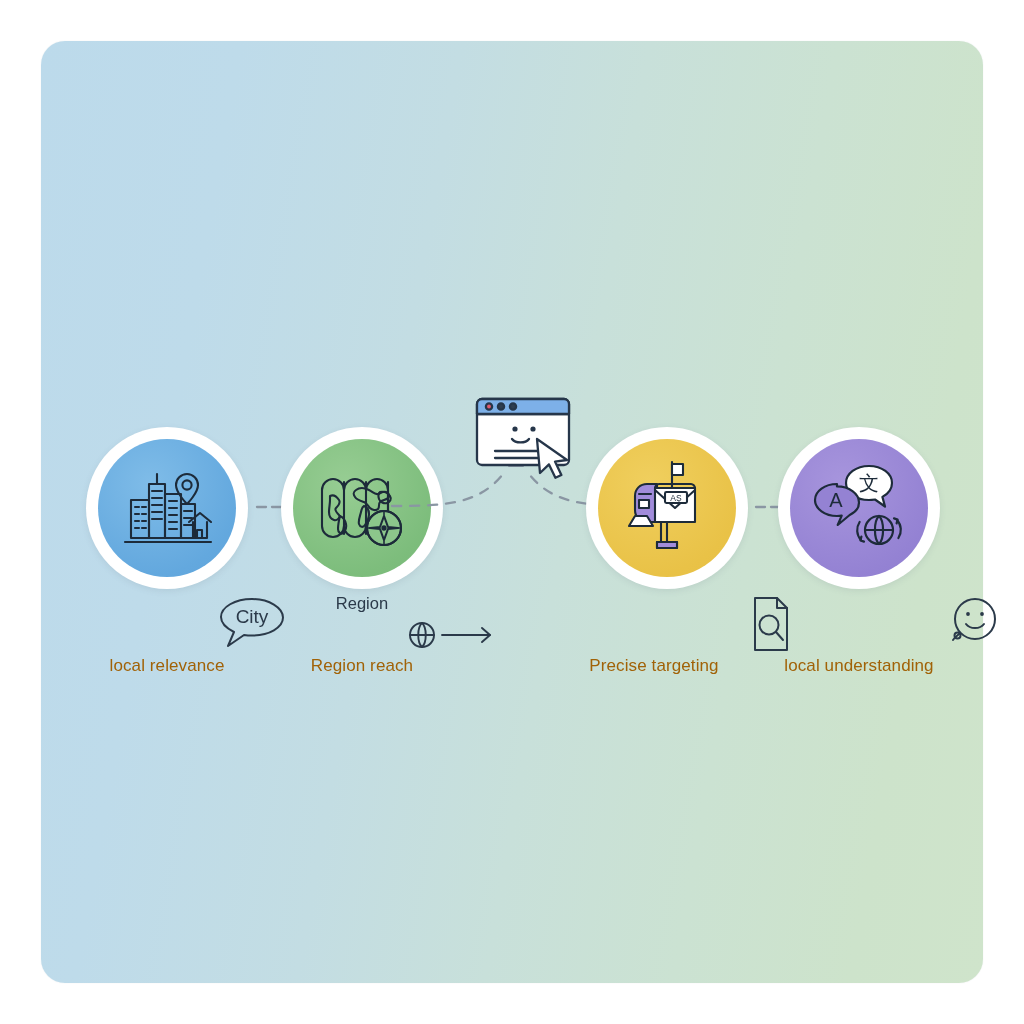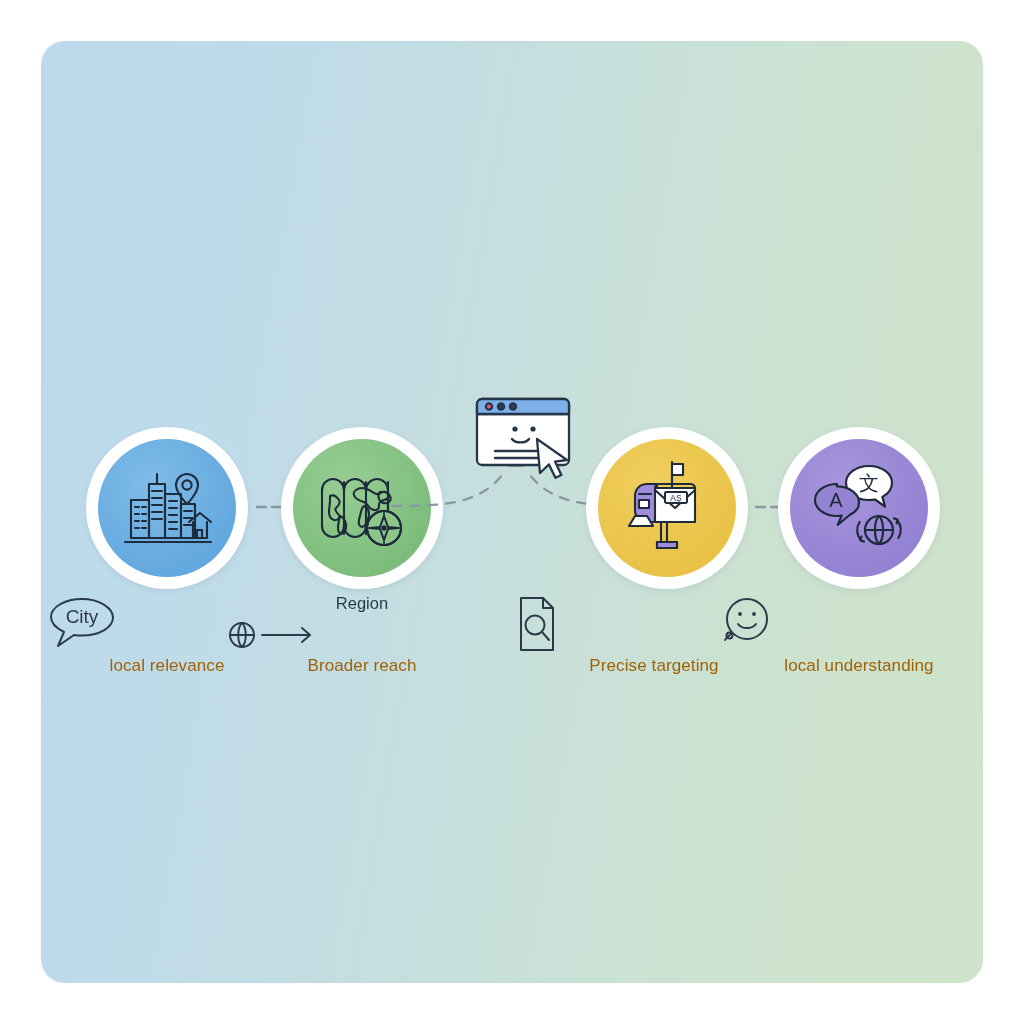--- a/index.html
+++ b/index.html
@@ -104,21 +104,21 @@
   .cap-title {
     font-size: 16.5px;
     line-height: 20px;
     color: #2b3a4a;
     height: 22px;
   }
   .cap-icon {
     height: 40px;
     display: flex;
     align-items: center;
-    justify-content: flex-start;
+    justify-content: flex-end;
   }
   .cap-icon.tall { height: 62px; }
   .cap-sub {
     font-size: 17px;
     line-height: 22px;
     color: #a16207;
     letter-spacing: 0.1px;
   }
 
   
@@ -234,21 +234,21 @@
     <div class="caption c2">
       <div class="cap-title">Region</div>
       <div class="cap-icon">
         <svg width="110" height="36" viewBox="0 0 110 36" fill="none" stroke="#2b3a4a" stroke-width="1.9" stroke-linecap="round" stroke-linejoin="round">
           <circle cx="25" cy="18" r="12"></circle>
           <path d="M13 18h24M25 6c5 4.5 5 19.5 0 24M25 6c-5 4.5-5 19.5 0 24"></path>
           <path d="M45 18h48"></path>
           <path d="M85 11l8 7-8 7"></path>
         </svg>
       </div>
-      <div class="cap-sub">Broader reach</div>
+      <div class="cap-sub">Region reach</div>
     </div>
 
     <div id="arc">
       <svg width="260" height="80" viewBox="0 0 260 80" fill="none">
         <path d="M6 60 C 62 60, 96 58, 120 24" stroke="#8a96a3" stroke-width="2.3" stroke-linecap="round" stroke-dasharray="9 9"></path>
         <path d="M254 60 C 198 60, 164 58, 140 24" stroke="#8a96a3" stroke-width="2.3" stroke-linecap="round" stroke-dasharray="9 9"></path>
         <path d="M130 6l8 15h-16z" fill="#8a96a3"></path>
       </svg>
     </div>
 

